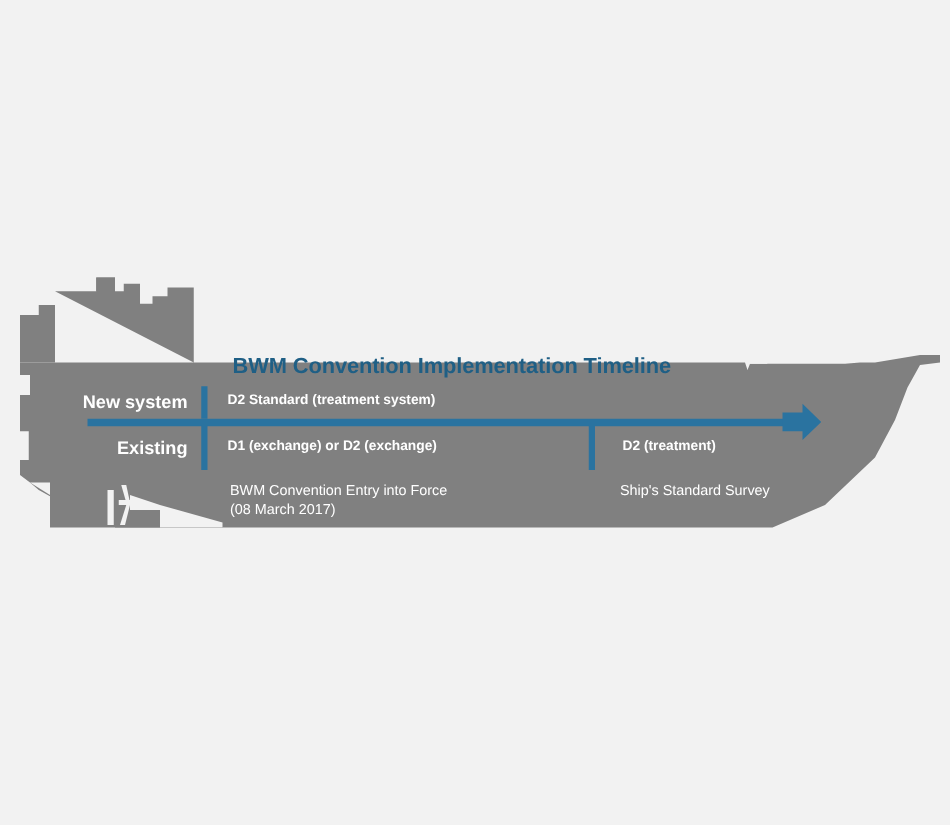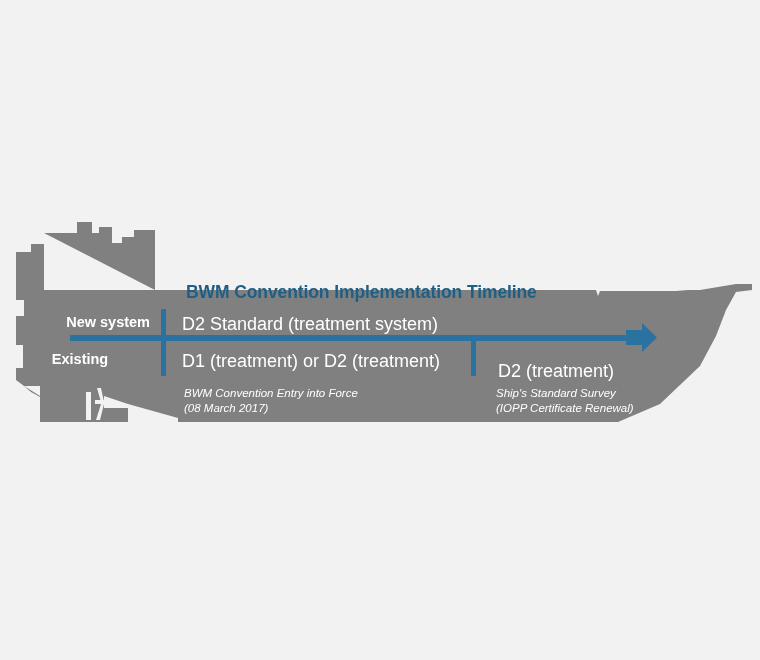--- a/index.html
+++ b/index.html
@@ -94,43 +94,42 @@
   
   .row-label {
     position: absolute;
     font-size: 14.5px;
     font-weight: bold;
     color: #ffffff;
     white-space: nowrap;
     text-align: right;
   }
   .row-label-newbuild { left: 10px; top: 314px; width: 140px; }
-  .row-label-existing { left: 10px; top: 351px; width: 140px; text-align: center; }
+  .row-label-existing { left: 10px; top: 351px; width: 140px; }
 
   
   .row-value {
     position: absolute;
-    font-size: 18px;
-    font-weight: normal;
+    font-size: 11px;
+    font-weight: bold;
     color: #ffffff;
     white-space: nowrap;
   }
   .row-value-newbuild { left: 182px; top: 314px; }
   .row-value-existing-a { left: 182px; top: 351px; }
-  .row-value-existing-b { left: 498px; top: 361px; }
+  .row-value-existing-b { left: 498px; top: 351px; }
 
   
   .annot {
     position: absolute;
     font-size: 11.5px;
     font-weight: normal;
     color: #ffffff;
     line-height: 15px;
     white-space: nowrap;
-    font-style: italic;
   }
   .annot-entry   { left: 184px; top: 386px; }
   .annot-renewal { left: 496px; top: 386px; }
   .annot .l2 { display: block; }
 </style>
 </head>
 <body>
 
 <div id="stage">
 
@@ -254,27 +253,26 @@
     </svg>
 
     <div class="tick tick-entry-top"></div>
     <div class="tick tick-entry-bot"></div>
     <div class="tick tick-renewal"></div>
 
     <div class="row-label row-label-newbuild">New system</div>
     <div class="row-label row-label-existing">Existing</div>
 
     <div class="row-value row-value-newbuild">D2 Standard (treatment system)</div>
-    <div class="row-value row-value-existing-a">D1 (treatment) or D2 (treatment)</div>
+    <div class="row-value row-value-existing-a">D1 (exchange) or D2 (exchange)</div>
     <div class="row-value row-value-existing-b">D2 (treatment)</div>
 
     <div class="annot annot-entry">
       <span class="l1">BWM Convention Entry into Force</span>
       <span class="l2">(08 March 2017)</span>
     </div>
 
     <div class="annot annot-renewal">
       <span class="l1">Ship's Standard Survey</span>
-      <span class="l2">(IOPP Certificate Renewal)</span>
     </div>
 
   </div>
 </div>
 
 </body></html>

